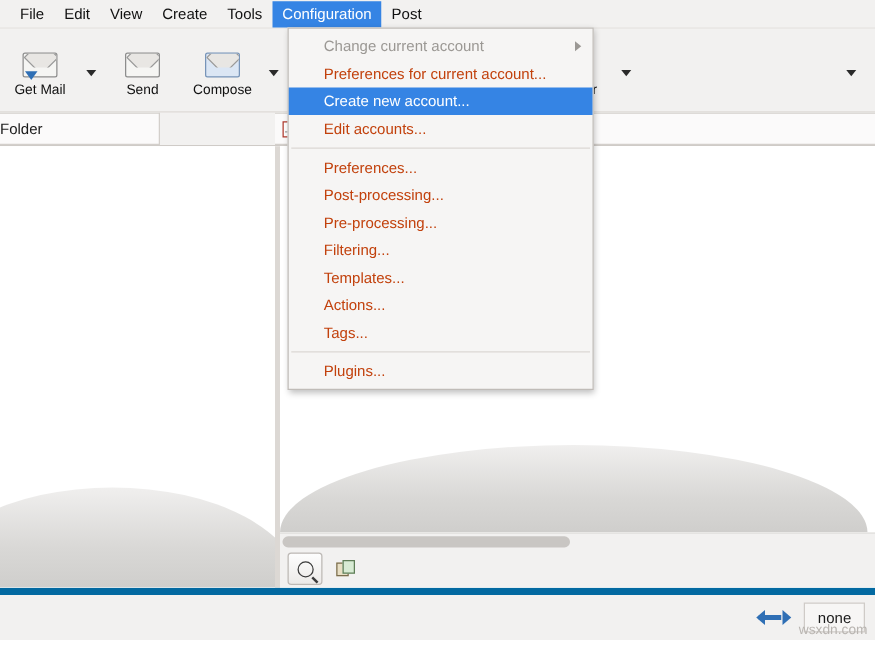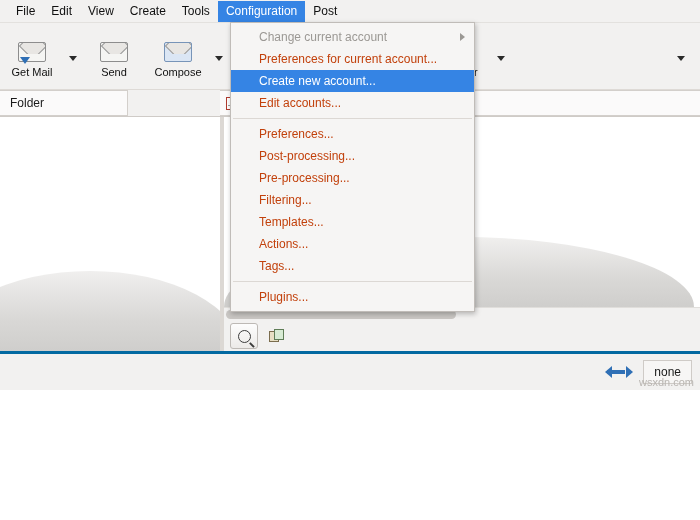--- a/index.html
+++ b/index.html
@@ -12,21 +12,21 @@
     background: #ffffff;
     font-family: "Liberation Sans", sans-serif;
     font-size: 12px;
     color: #000000;
     overflow: hidden;
     position: relative;
   }
   .app {
     position: absolute;
     left: 0; top: 0;
-    width: 700px; height: 390px;
+    width: 700px; height: 512px;
     background: #f2f1f0;
     display: flex;
     flex-direction: column;
   }
 
   
   .menubar {
     height: 22px;
     background: #f2f1f0;
     display: flex;
@@ -136,21 +136,20 @@
     border-bottom: 1px solid #cfcbc7;
   }
   .col-folder {
     width: 128px;
     background: #fbfafa;
     border: 1px solid #d3cfcb;
     border-left: none;
     box-sizing: border-box;
     display: flex;
     align-items: center;
-    padding-left: 10px;
     font-size: 12px;
     color: #1a1a1a;
   }
   .col-gap { width: 92px; }
   .col-icons {
     flex: 1;
     background: #fbfafa;
     border-top: 1px solid #d3cfcb;
     border-bottom: 1px solid #d3cfcb;
     display: flex;
@@ -301,21 +300,21 @@
     background: #e8dfc4;
     box-sizing: border-box;
   }
   .pages .p1 { left: 0; top: 2px; }
   .pages .p2 { left: 5px; top: 0; background: #d8ebd4; border-color: #5f7d57; }
 
   
   .statusbar {
     height: 36px;
     background: #f2f1f0;
-    border-top: 3px solid #0369a1;
+    border-top: 6px solid #0369a1;
     display: flex;
     align-items: center;
     justify-content: flex-end;
     padding-right: 8px;
     gap: 10px;
     flex: none;
   }
   .net-icon {
     width: 26px; height: 14px;
     position: relative;

